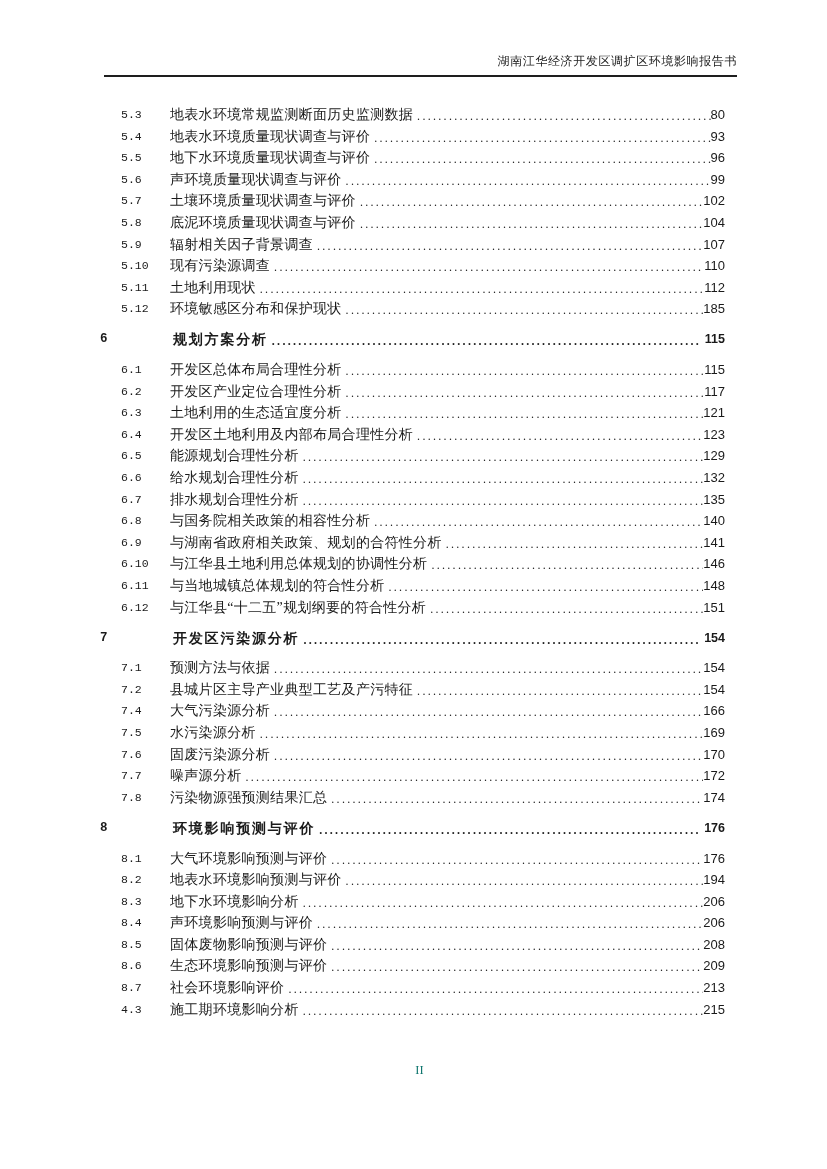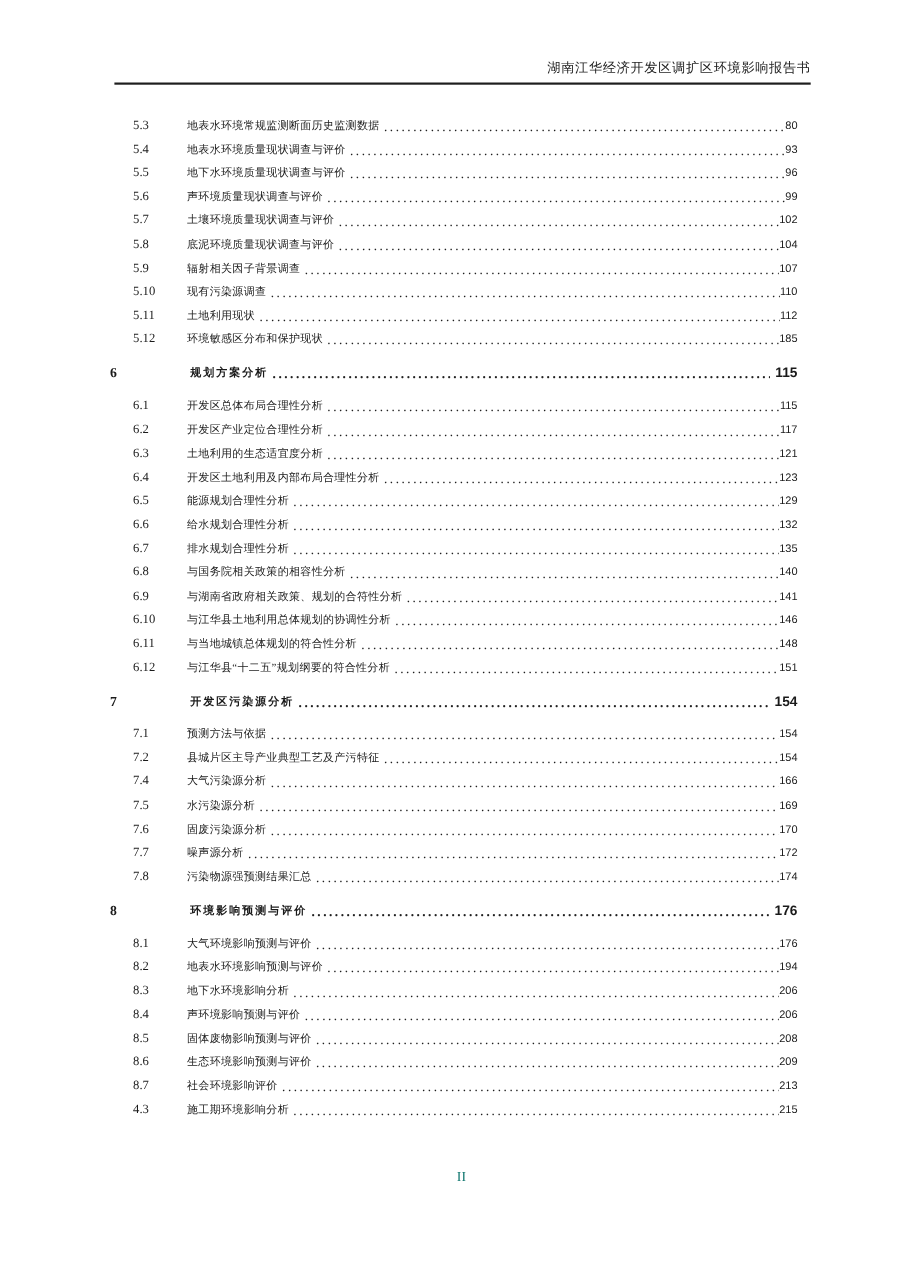--- a/index.html
+++ b/index.html
@@ -37,48 +37,48 @@
   .row {
     display: flex;
     white-space: nowrap;
     height: 21.6px;
   }
   .row > span {
     line-height: 21.6px;
     display: block;
   }
   .row .num {
-    font-family: Liberation Serif, serif;
+    font-family: Liberation Mono, monospace;
     font-size: 11.5px;
     flex: 0 0 auto;
   }
   .row.sub .num {
     width: 49px;
     margin-left: 21px;
   }
   .row .title {
-    font-size: 10px;
+    font-size: 14px;
     letter-spacing: 0.3px;
     flex: 0 0 auto;
   }
   .leader {
     flex: 1 1 auto;
     overflow: hidden;
     min-width: 8px;
     margin-left: 4px;
   }
   .leader::after {
     content: "........................................................................................................................................................................................................................................................";
     font-size: 12px;
     letter-spacing: 2.3px;
     color: #1f1f1f;
   }
   .row .pageno {
     font-family: "Liberation Sans", "DejaVu Sans", sans-serif;
-    font-size: 10px;
+    font-size: 13px;
     flex: 0 0 auto;
   }
   .row.chapter {
     margin-top: 9.5px;
     margin-bottom: 8px;
     font-weight: bold;
   }
   .row.chapter .num {
     width: 42px;
     margin-left: 0;

